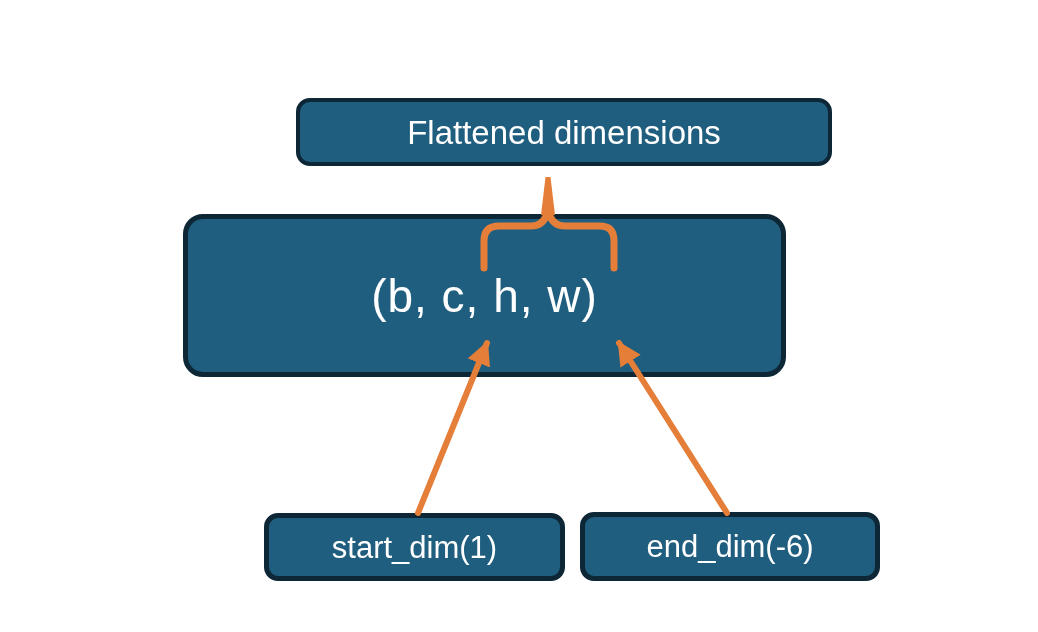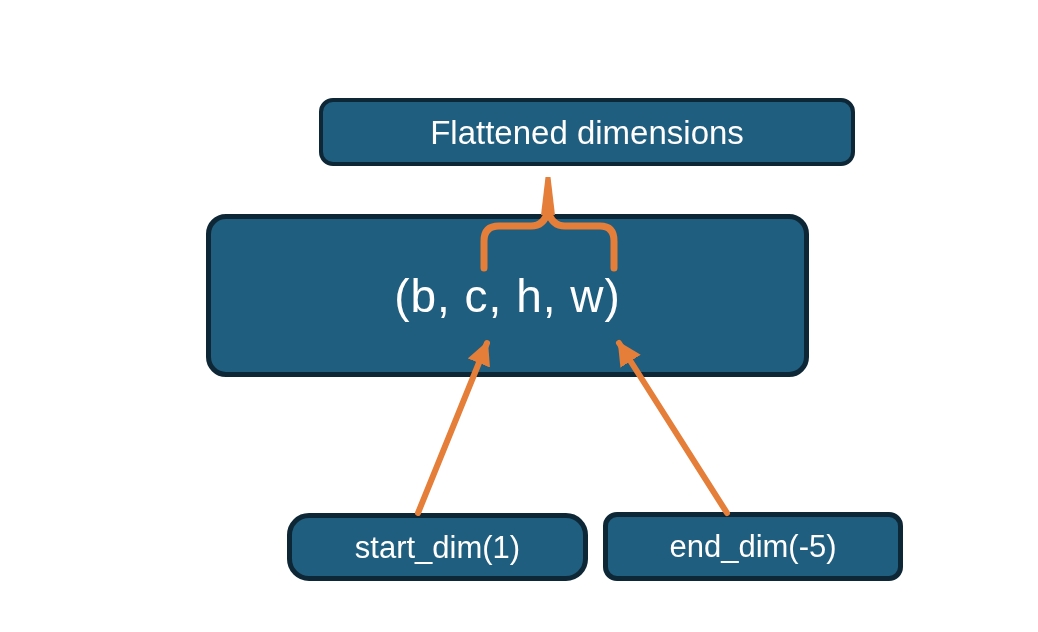--- a/index.html
+++ b/index.html
@@ -22,33 +22,32 @@
     position: absolute;
     box-sizing: border-box;
     background: var(--node-fill);
     border: 5px solid var(--node-border);
     color: var(--text);
     display: flex;
     align-items: center;
     justify-content: center;
     text-align: center;
     line-height: 1;
-    margin-left: 23px;
   }
   .node-top {
     left: 296px; top: 98px; width: 536px; height: 68px;
     border-radius: 14px; font-size: 33px; border-width: 4px;
   }
   .node-main {
     left: 183px; top: 214px; width: 603px; height: 163px;
     border-radius: 20px; font-size: 46px; letter-spacing: 1px;
   }
   .node-start {
     left: 264px; top: 513px; width: 301px; height: 68px;
-    border-radius: 22px; font-size: 31px;
+    border-radius: 14px; font-size: 31px;
   }
   .node-end {
     left: 580px; top: 512px; width: 300px; height: 69px;
     border-radius: 14px; font-size: 31px;
   }
   svg.overlay {
     position: absolute;
     left: 0; top: 0;
     width: 1038px; height: 632px;
     z-index: 5;
@@ -76,21 +75,21 @@
 
   <div class="node node-main">
     <span>(b, c, h, w)</span>
   </div>
 
   <div class="node node-start">
     <span>start_dim(1)</span>
   </div>
 
   <div class="node node-end">
-    <span>end_dim(-5)</span>
+    <span>end_dim(-6)</span>
   </div>
 
   <svg class="overlay" viewBox="0 0 1038 632">
     <defs>
       <marker id="arrowhead" viewBox="0 0 10 10" refX="9" refY="5" markerWidth="4" markerHeight="4" orient="auto-start-reverse">
         <path d="M 0 0 L 10 5 L 0 10 Z" class="connector-fill"></path>
       </marker>
     </defs>
 
     <polygon class="connector-fill" points="545.5,177 550.5,177 555,215 541,215"></polygon>

